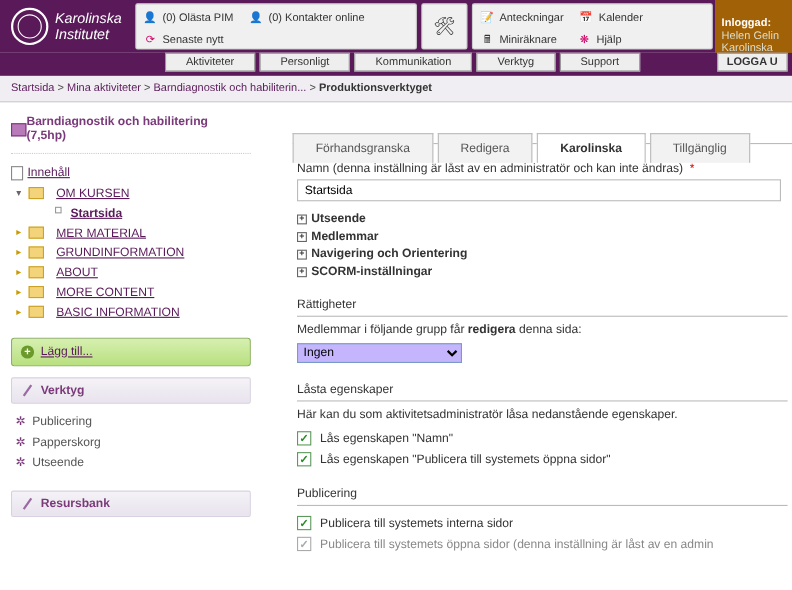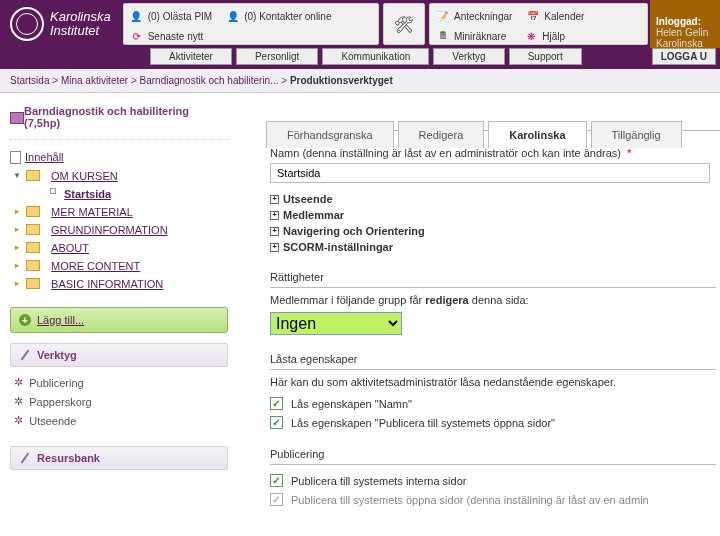--- a/index.html
+++ b/index.html
@@ -49,21 +49,21 @@
 .tab.active{background:#fff;font-weight:bold;color:#333}
 .form{padding:16px 4px}
 .form-label{font-size:11px;color:#333;margin-bottom:4px}
 .req{color:#c00}
 .input{width:440px;border:1px solid #bbb;padding:3px 6px;font-size:11px;background:#fff}
 .expanders{margin:8px 0 14px}
 .expanders .exp{display:flex;align-items:center;gap:4px;font-weight:bold;font-size:11px;padding:2px 0}
 .exp-box{width:9px;height:9px;border:1px solid #666;display:inline-flex;align-items:center;justify-content:center;font-size:8px;line-height:1;color:#333}
 .sect-title{font-weight:normal;border-bottom:1px solid #bbb;padding:2px 0 4px;margin:8px 0 6px;font-size:11px}
 .sect-desc{font-size:11px;margin-bottom:6px}
-select.sel{border:1px solid #7a9ac9;background:#bef264;font-size:16px;padding:1px;width:132px}
+select.sel{border:1px solid #7a9ac9;background:#c4b5fd;font-size:11px;padding:1px;width:150px}
 .chk-row{display:flex;align-items:center;gap:8px;padding:3px 0;font-size:11px}
 .chk{width:13px;height:13px;border:1px solid #5a9a5a;display:inline-flex;align-items:center;justify-content:center;color:#2a8a2a;font-size:10px;font-weight:bold}
 .chk.gray{border-color:#aaa;color:#aaa}
 .under{text-decoration:underline}
 .bold{font-weight:bold}
 </style>
 </head>
 <body>
 
 <div class="header">

